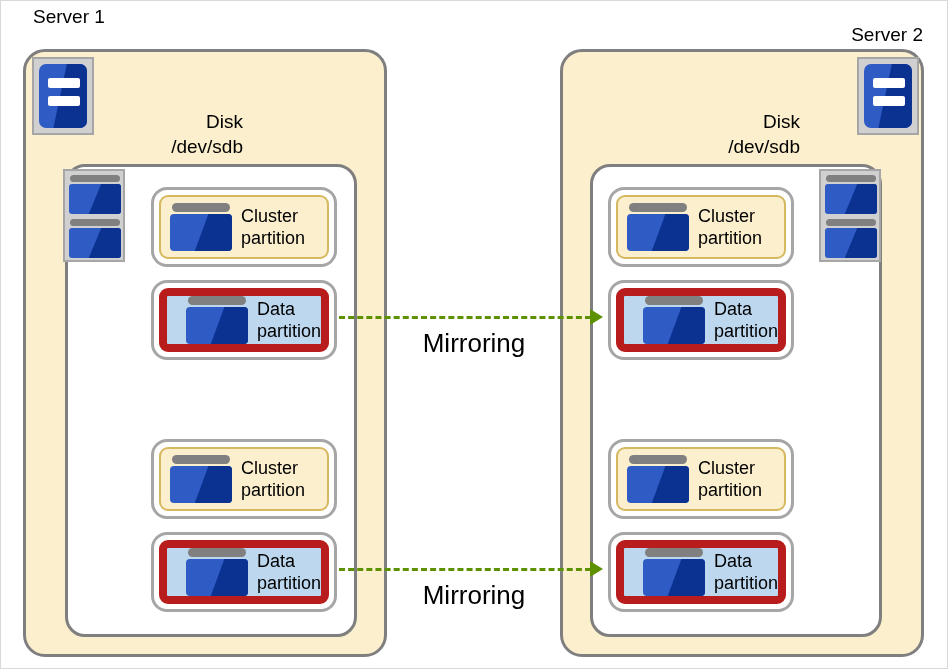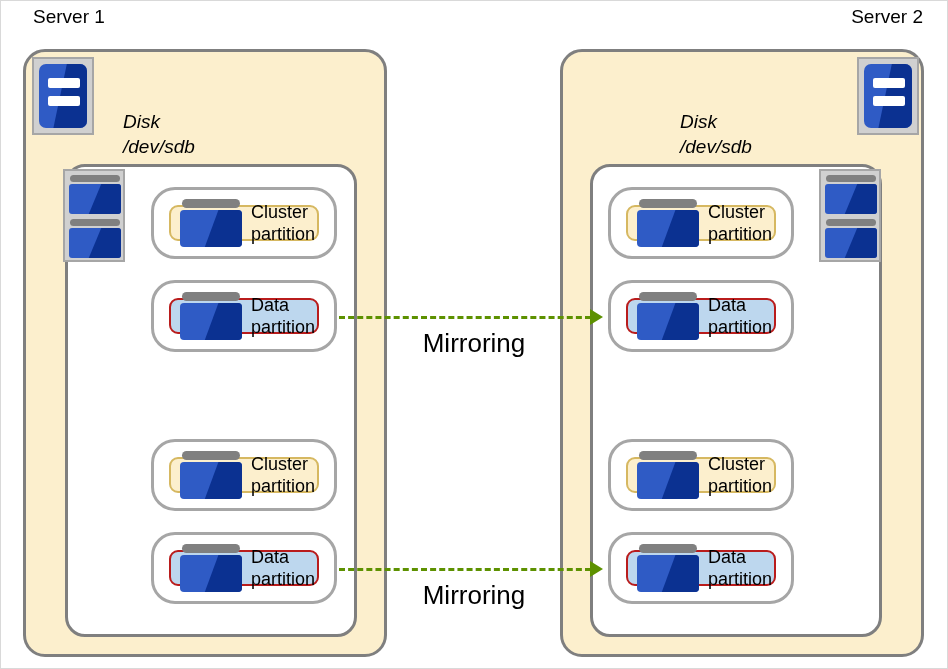--- a/index.html
+++ b/index.html
@@ -33,72 +33,72 @@
   #server2-box { left: 559px; top: 48px; width: 364px; height: 608px; }
 
   
   .server-title {
     position: absolute;
     font-size: 19px;
     color: #000000;
     white-space: nowrap;
   }
   #server1-title { left: 24px; top: 5px; margin-left: 8px; }
-  #server2-title { right: 24px; top: 5px; }
+  #server2-title { right: 24px; top: 23px; }
 
   
   .disk-label {
     position: absolute;
     font-size: 19px;
     line-height: 25px;
     color: #000000;
-    text-align: left;
+    text-align: right;
     white-space: nowrap;
-    font-style: italic;
   }
   #server1-disk-label { left: 122px; top: 108px; width: 120px; }
   #server2-disk-label { left: 679px; top: 108px; width: 120px; }
 
   
   .disk-box {
     position: absolute;
     background: #ffffff;
     border: 3px solid #7f7f7f;
     border-radius: 20px;
     box-sizing: border-box;
   }
   #server1-disk-box { left: 64px;  top: 163px; width: 292px; height: 473px; }
   #server2-disk-box { left: 589px; top: 163px; width: 292px; height: 473px; }
 
   
   .partition {
     position: absolute;
     width: 186px;
-    height: 72px;
-    border-radius: 24px;
+    height: 80px;
+    border-radius: 16px;
     box-sizing: border-box;
     border: 3px solid #a6a6a6;
-    padding: 15px;
+    padding: 5px;
   }
   .partition-inner {
     width: 100%;
     height: 100%;
     box-sizing: border-box;
     border-radius: 9px;
     display: flex;
     align-items: center;
     padding-left: 9px;
   }
   .partition.cluster .partition-inner {
     background: #fcefcd;
     border: 2px solid #d6b861;
   }
   .partition.data .partition-inner {
     background: #bdd7ee;
-    border: 2px solid #b91c1c;
+    border: 8px solid #b91c1c;
+    justify-content: flex-end;
   }
 
   .partition-label {
     font-size: 18px;
     line-height: 22px;
     color: #000000;
     margin-left: 9px;
     white-space: nowrap;
   }
 

